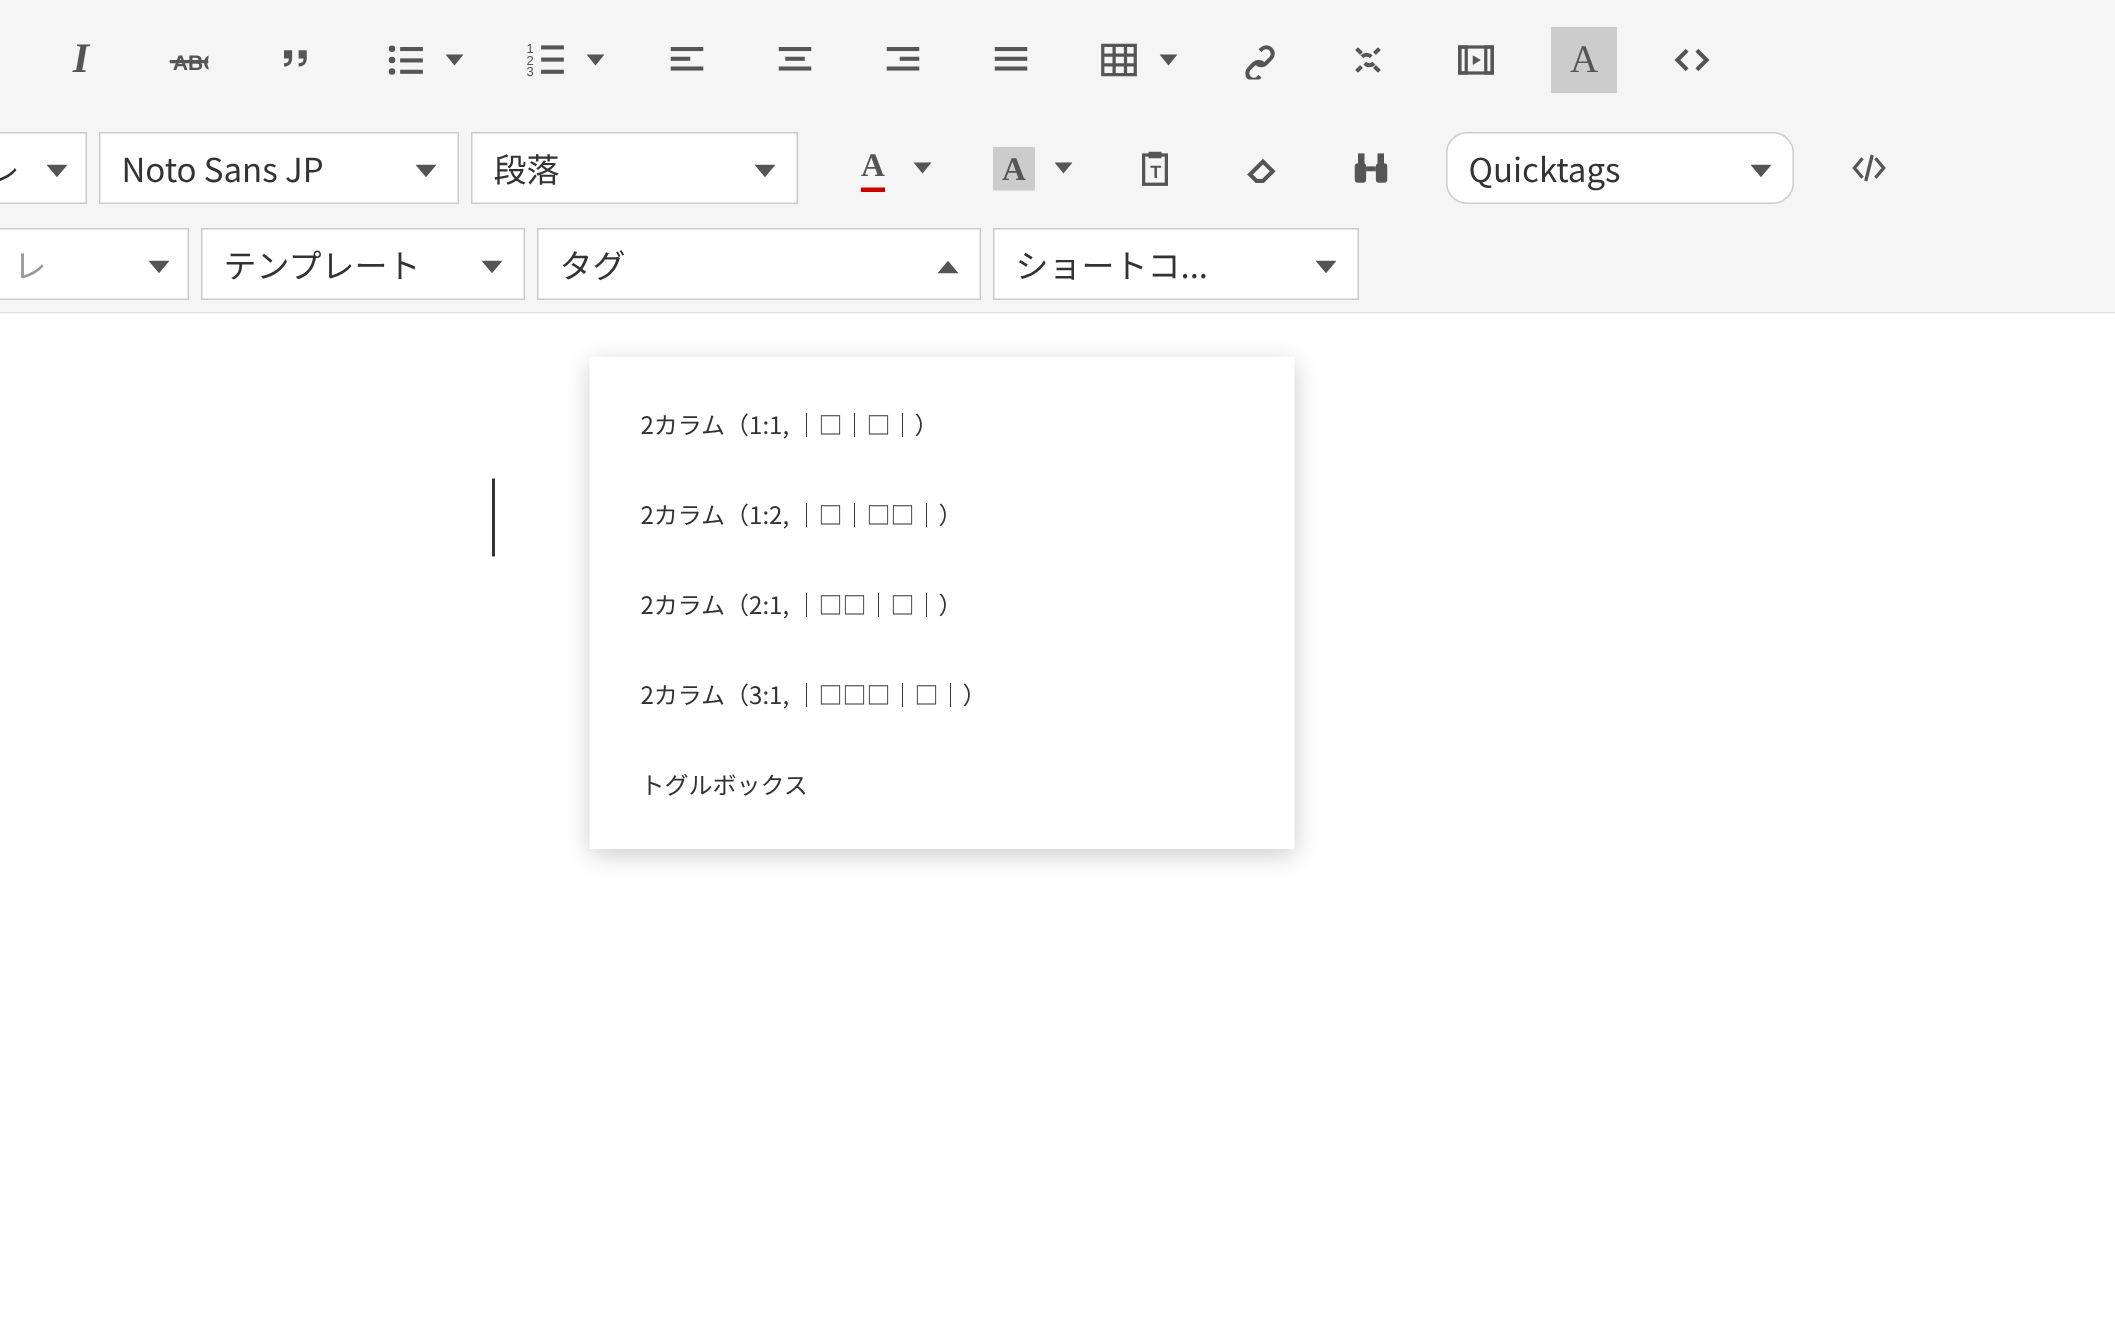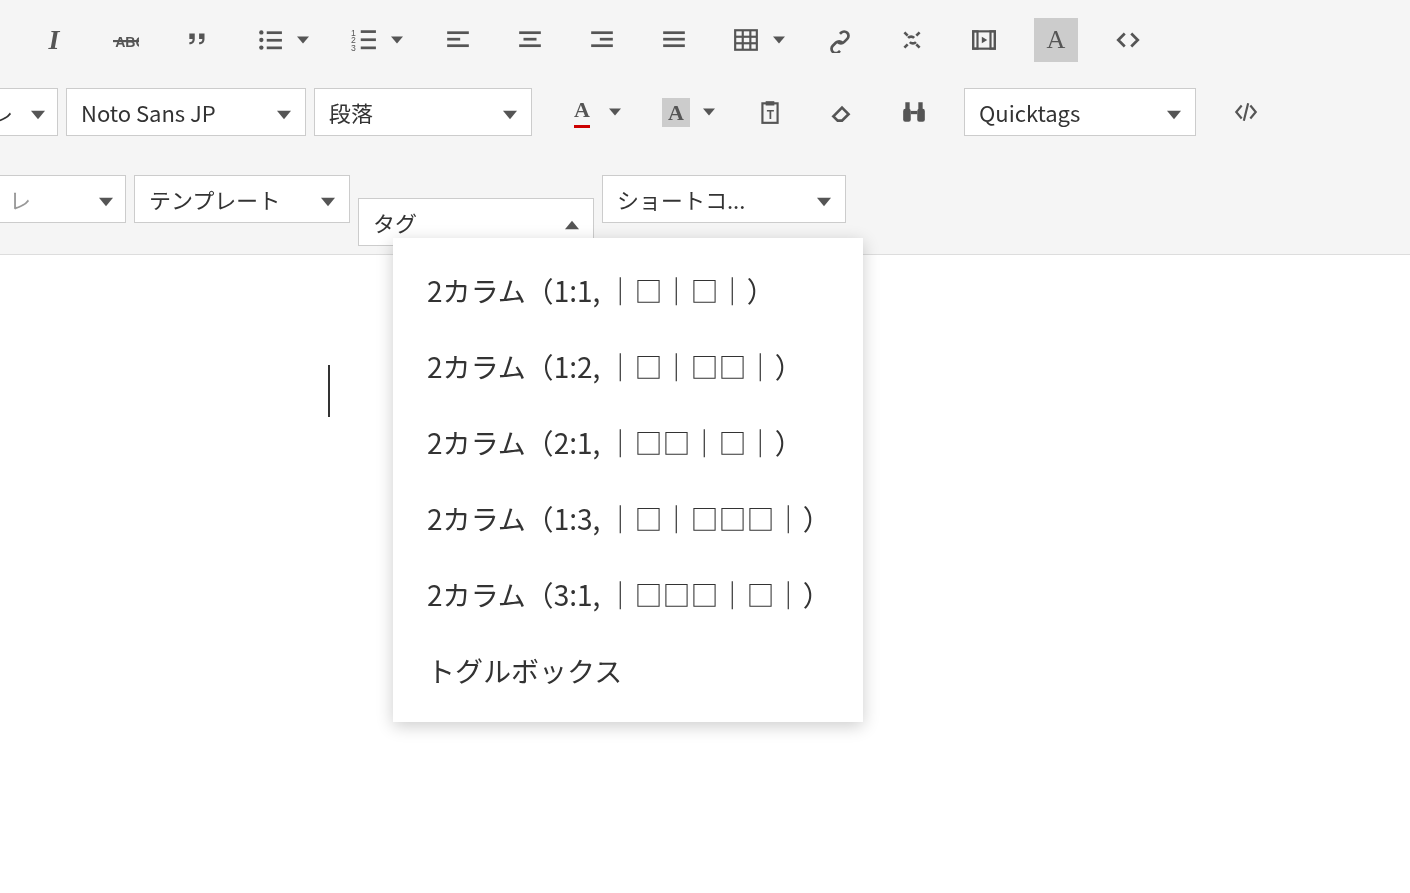--- a/index.html
+++ b/index.html
@@ -102,21 +102,21 @@
     left: 393px;
     top: 238px;
     width: 470px;
     background: #fff;
     box-shadow: 0 4px 16px rgba(0,0,0,.2);
     padding: 14px 0;
     z-index: 10;
   }
   .dropdown-item {
     padding: 18px 34px;
-    font-size: 28px;
+    font-size: 16px;
     color: #333;
     cursor: pointer;
     white-space: nowrap;
     font-family: "Noto Sans JP", sans-serif;
   }
   .sp { width: 12px; }
   .sp-lg { width: 24px; }
 </style>
 </head>
 <body>
@@ -318,21 +318,21 @@
     <button class="btn">
       <svg viewBox="0 0 24 24">
           <rect x="2" y="9" width="7" height="12" rx="2" fill="#555"></rect>
           <rect x="15" y="9" width="7" height="12" rx="2" fill="#555"></rect>
           <rect x="9" y="11" width="6" height="3" fill="#555"></rect>
           <rect x="4" y="3" width="4" height="7" fill="#555"></rect>
           <rect x="16" y="3" width="4" height="7" fill="#555"></rect>
         </svg>
     </button>
     <div class="sp"></div>
-    <div class="select-box" style="width:232px;">
+    <div class="select-box" style="width:232px;border-radius:14px;">
       <span class="label">Quicktags</span>
       <span class="caret-inner"><svg viewBox="0 0 10 10">
             <path d="M0 2l5 6 5-6z"></path>
           </svg></span>
     </div>
     <div class="sp"></div>
     <button class="btn">
       <svg viewBox="0 0 24 24">
           <path d="M8 6l-5 6 5 6M16 6l5 6-5 6M14 4l-4 16" fill="none" stroke="#555" stroke-width="2"></path>
         </svg>
@@ -345,21 +345,21 @@
       <span class="caret-inner" style="margin-left:50px;"><svg viewBox="0 0 10 10">
             <path d="M0 2l5 6 5-6z"></path>
           </svg></span>
     </div>
     <div class="select-box" style="width:216px;">
       <span class="label">テンプレート</span>
       <span class="caret-inner"><svg viewBox="0 0 10 10">
             <path d="M0 2l5 6 5-6z"></path>
           </svg></span>
     </div>
-    <div class="select-box" style="width:236px;margin-top:46px;">
+    <div class="select-box" style="width:296px;">
       <span class="label">タグ</span>
       <span class="caret-inner"><svg viewBox="0 0 10 10">
             <path d="M0 8l5-6 5 6z"></path>
           </svg></span>
     </div>
     <div class="select-box truncated" style="width:244px;">
       <span class="label">ショートコ...</span>
       <span class="caret-inner"><svg viewBox="0 0 10 10">
             <path d="M0 2l5 6 5-6z"></path>
           </svg></span>
@@ -368,16 +368,15 @@
 </div>
 
 <div class="editor-area">
   <div class="cursor-caret"></div>
 </div>
 
 <div class="dropdown-menu">
   <div class="dropdown-item">2カラム（1:1, ｜□｜□｜）</div>
   <div class="dropdown-item">2カラム（1:2, ｜□｜□□｜）</div>
   <div class="dropdown-item">2カラム（2:1, ｜□□｜□｜）</div>
-  <div class="dropdown-item">2カラム（1:3, ｜□｜□□□｜）</div>
   <div class="dropdown-item">2カラム（3:1, ｜□□□｜□｜）</div>
   <div class="dropdown-item">トグルボックス</div>
 </div>
 
 </body></html>

